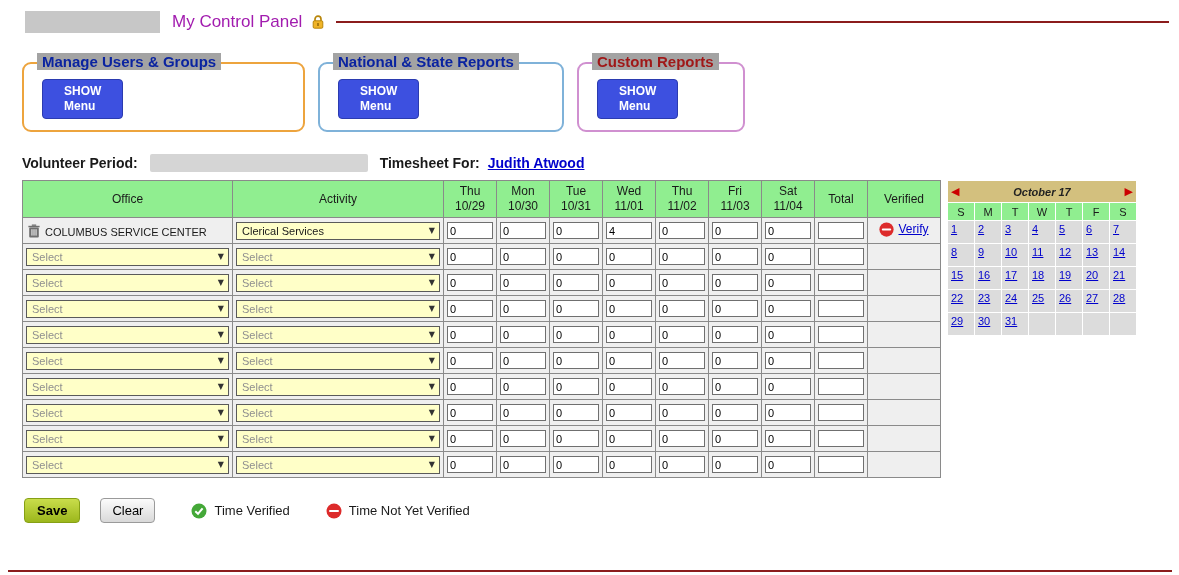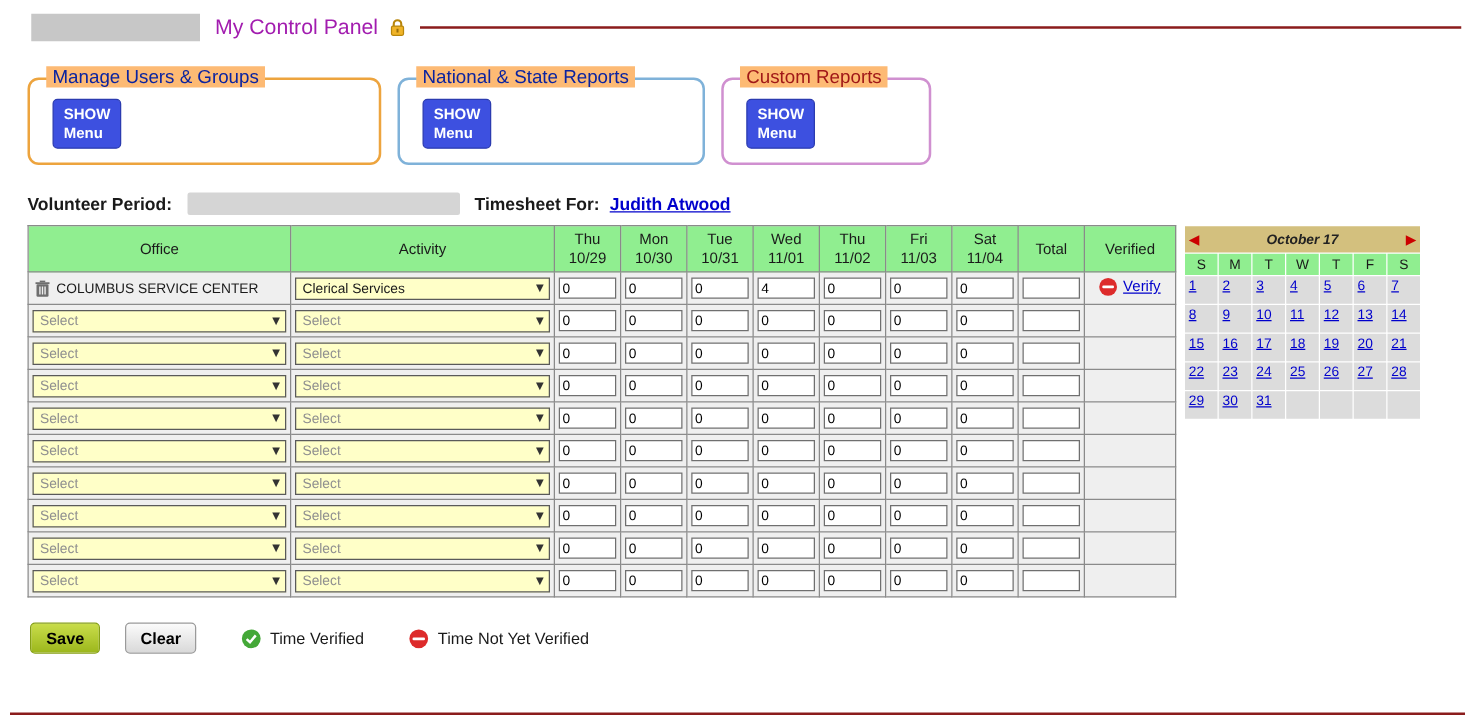--- a/index.html
+++ b/index.html
@@ -17,24 +17,24 @@
 .page-title { font-size:17px; font-weight:normal; color:#a21caf; margin:0 8px 0 12px; white-space:nowrap; }
 .lock-wrap { flex:none; margin-right:10px; line-height:0; }
 .header-rule { flex:1; border-top:2px solid #8b1c1c; }
 
 
 .panels { display:flex; margin:26px 0 0 22px; }
 .panel { position:relative; border-radius:9px; height:70px; padding:15px 0 0 18px; margin-right:13px; }
 .panel-users { width:283px; border:2px solid #eda43e; }
 .panel-national { width:246px; border:2px solid #7fb2d9; }
 .panel-custom { width:168px; border:2px solid #d090d0; }
-.panel-title { position:absolute; top:-11px; left:13px; background:#fdba74; padding:0 5px; font-size:15px; font-weight:normal; white-space:nowrap; }
+.panel-title { position:absolute; top:-11px; left:13px; background:#a3a3a3; padding:0 5px; font-size:15px; font-weight:bold; white-space:nowrap; }
 .panel-users .panel-title, .panel-national .panel-title { color:#0a23a0; }
 .panel-custom .panel-title { color:#a01818; }
-.show-btn { background:#3d50e0; color:#fff; border:1px solid #2b3bb0; border-radius:4px; font-weight:bold; font-size:12px; line-height:1.25; padding:4px 8px; text-align:left; }
+.show-btn { background:#3d50e0; color:#fff; border:1px solid #2b3bb0; border-radius:4px; font-weight:bold; font-size:12px; line-height:1.25; padding:4px 21px; text-align:left; }
 .show-btn .btn-line { display:block; }
 
 
 .period-row { display:flex; align-items:center; margin:22px 0 0 22px; font-size:14px; font-weight:bold; }
 .redacted-period { width:218px; height:18px; background:#d5d5d5; border-radius:2px; margin:0 12px; }
 .for-label { margin-right:8px; }
 .volunteer-link { font-weight:bold; }
 
 
 .main-row { display:flex; align-items:flex-start; margin:8px 0 0 22px; }
@@ -74,21 +74,21 @@
 .cal-head-inner { display:flex; align-items:center; justify-content:space-between; }
 .cal-month { font-size:11px; font-weight:bold; color:#222;font-style:italic; }
 .cal-arrow { font-family:"DejaVu Sans",sans-serif; color:#cc0000; font-size:11px; cursor:pointer; line-height:1; }
 .cal-dow { background:#90ee90; width:26px; height:17px; font-size:11px; font-weight:normal; text-align:center; color:#1a1a1a; }
 .cal-cell { background:#dcdcdc; width:26px; height:22px; font-size:11px; padding:2px 0 0 3px; vertical-align:top; }
 .cal-link { color:#0000cc; }
 
 
 .footer-row { display:flex; align-items:center; margin:20px 0 0 24px; }
 .save-btn { background:linear-gradient(#c9dd4b,#9cb71c); border:1px solid #86a015; border-radius:4px; font-size:13px; font-weight:bold; padding:4px 12px; }
-.clear-btn { background:linear-gradient(#fbfbfb,#d9d9d9); border:1px solid #9a9a9a; border-radius:4px; font-size:13px; font-weight:bold; padding:4px 11px; margin-left:20px; }
+.clear-btn { background:linear-gradient(#fbfbfb,#d9d9d9); border:1px solid #9a9a9a; border-radius:4px; font-size:13px; font-weight:normal; padding:4px 11px; margin-left:20px; }
 .legend { display:flex; align-items:center; margin-left:36px; font-size:13px; }
 .legend .legend-icon { line-height:0; margin-right:7px; }
 
 .bottom-rule { position:absolute; left:8px; right:7px; bottom:3px; border-top:2px solid #8b1c1c; }
 </style>
 </head>
 <body>
 
 <div class="page">
 

